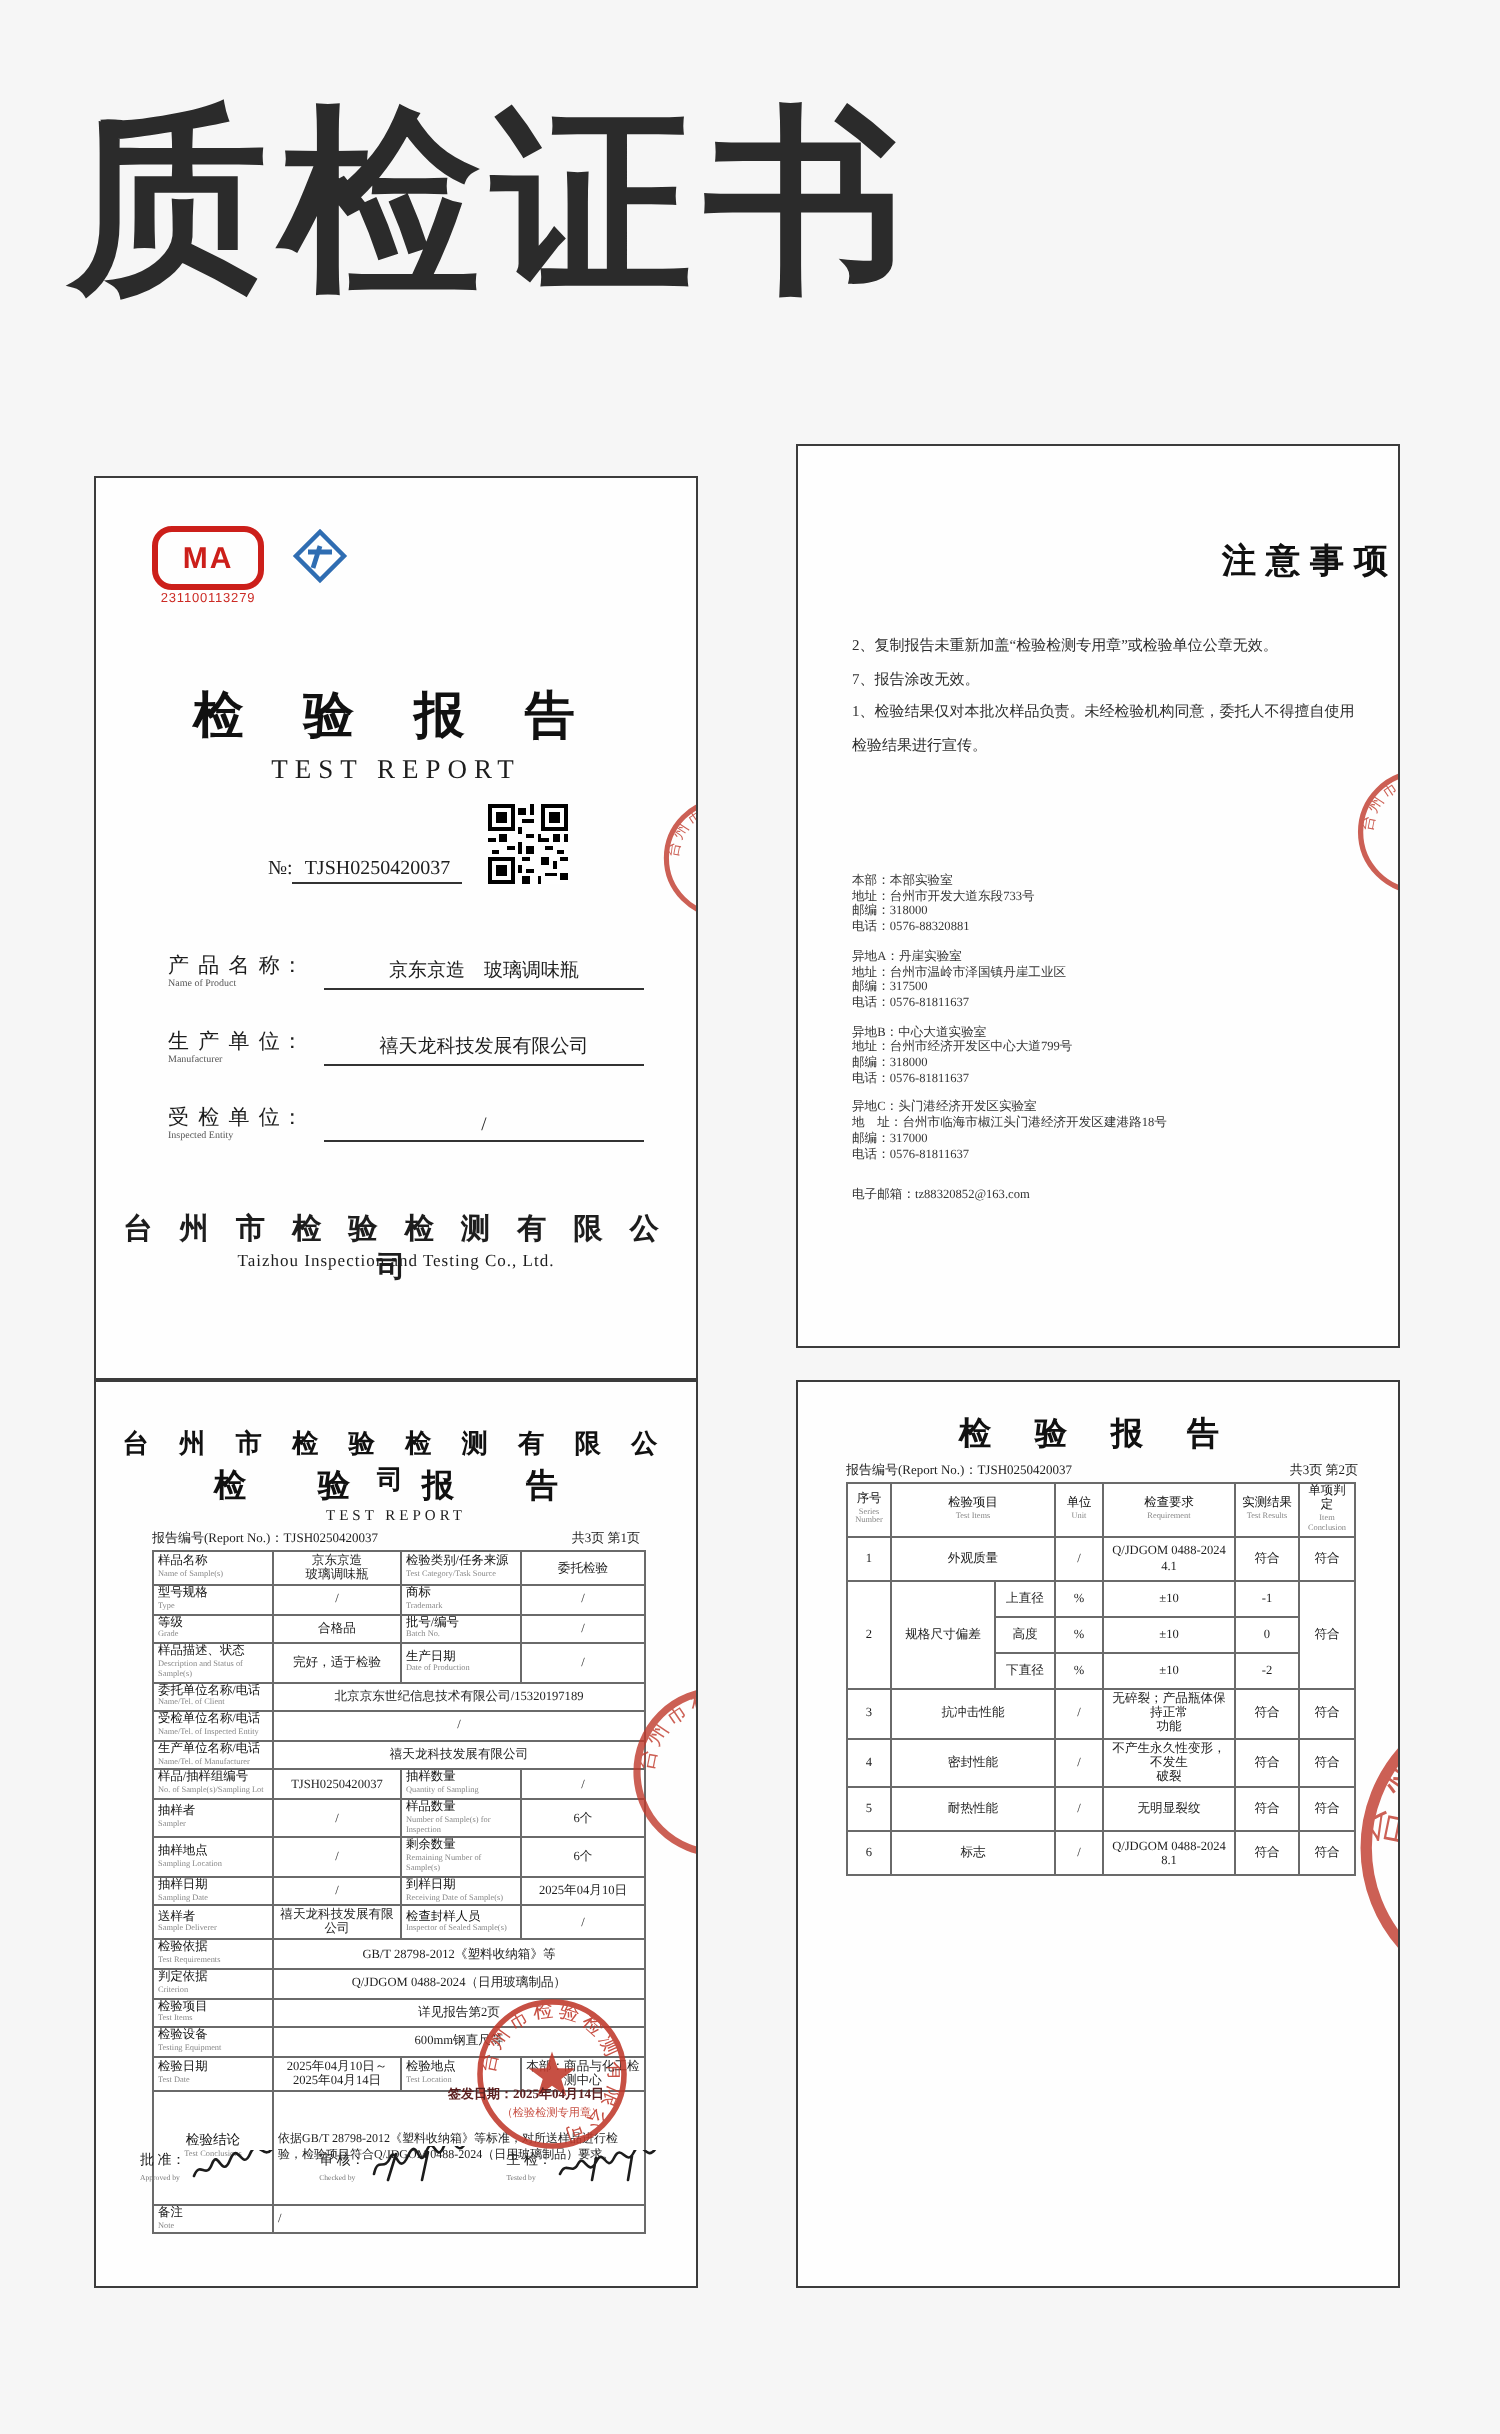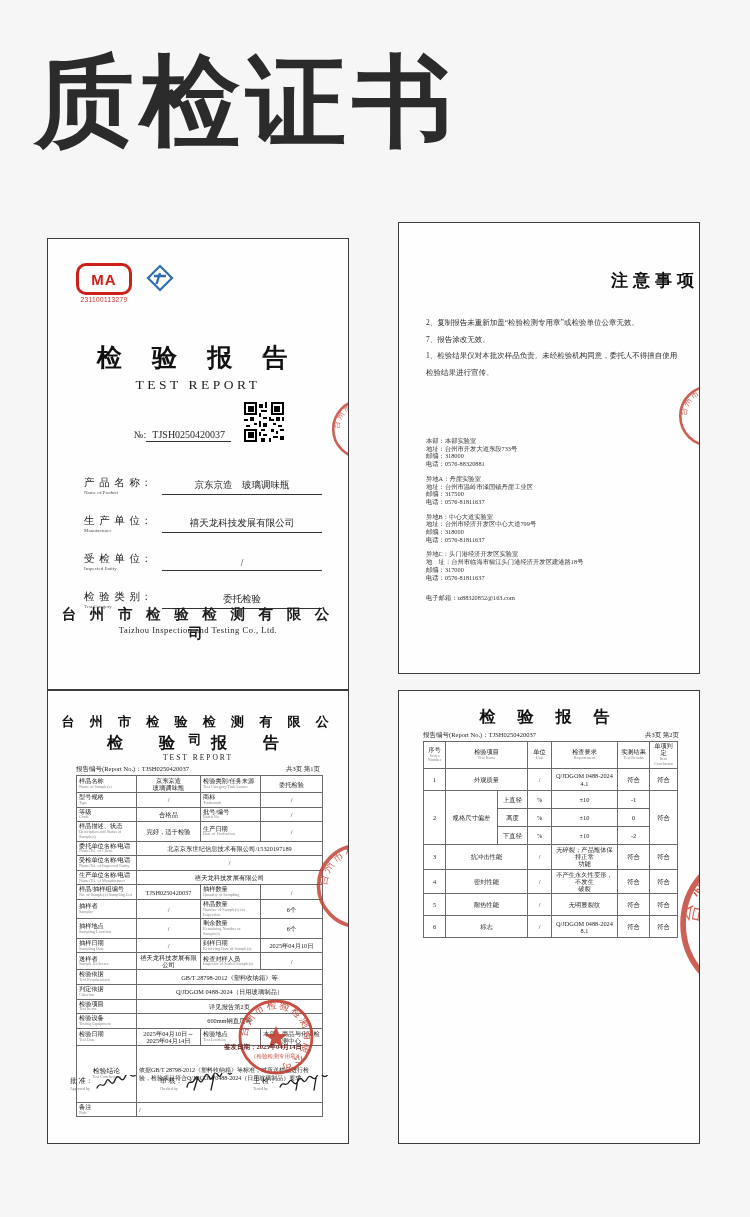--- a/index.html
+++ b/index.html
@@ -129,27 +129,20 @@
 
       <div class="field">
         <div class="f-lab">
           <div class="f-cn">受 检 单 位：</div>
           <div class="f-en">Inspected Entity</div>
         </div>
         <div class="f-val">/</div>
       </div>
 
 
-      <div class="field">
-        <div class="f-lab">
-          <div class="f-cn">检 验 类 别：</div>
-          <div class="f-en">Test Category</div>
-        </div>
-        <div class="f-val">委托检验</div>
-      </div>
     </div>
   <div class="ctr d1-comp">台 州 市 检 验 检 测 有 限 公 司</div>
   <div class="ctr d1-comp-en">Taizhou Inspection and Testing Co., Ltd.</div>
   <div class="seal-edge" style="right:-46px;top:158px;width:64px;height:64px;">
     <svg class="seal-svg" viewBox="0 0 100 100">
       <circle cx="50" cy="50" r="45" fill="none" stroke="#c0392b" stroke-width="4"></circle>
       <defs>
           <path id="arc1" d="M 50,50 m -36,0 a 36,36 0 1,1 72,0 a 36,36 0 1,1 -72,0"></path>
         </defs>
       <text fill="#c0392b" font-size="12" letter-spacing="2"><textPath href="#arc1">台州市检验检测有限公司</textPath></text>

